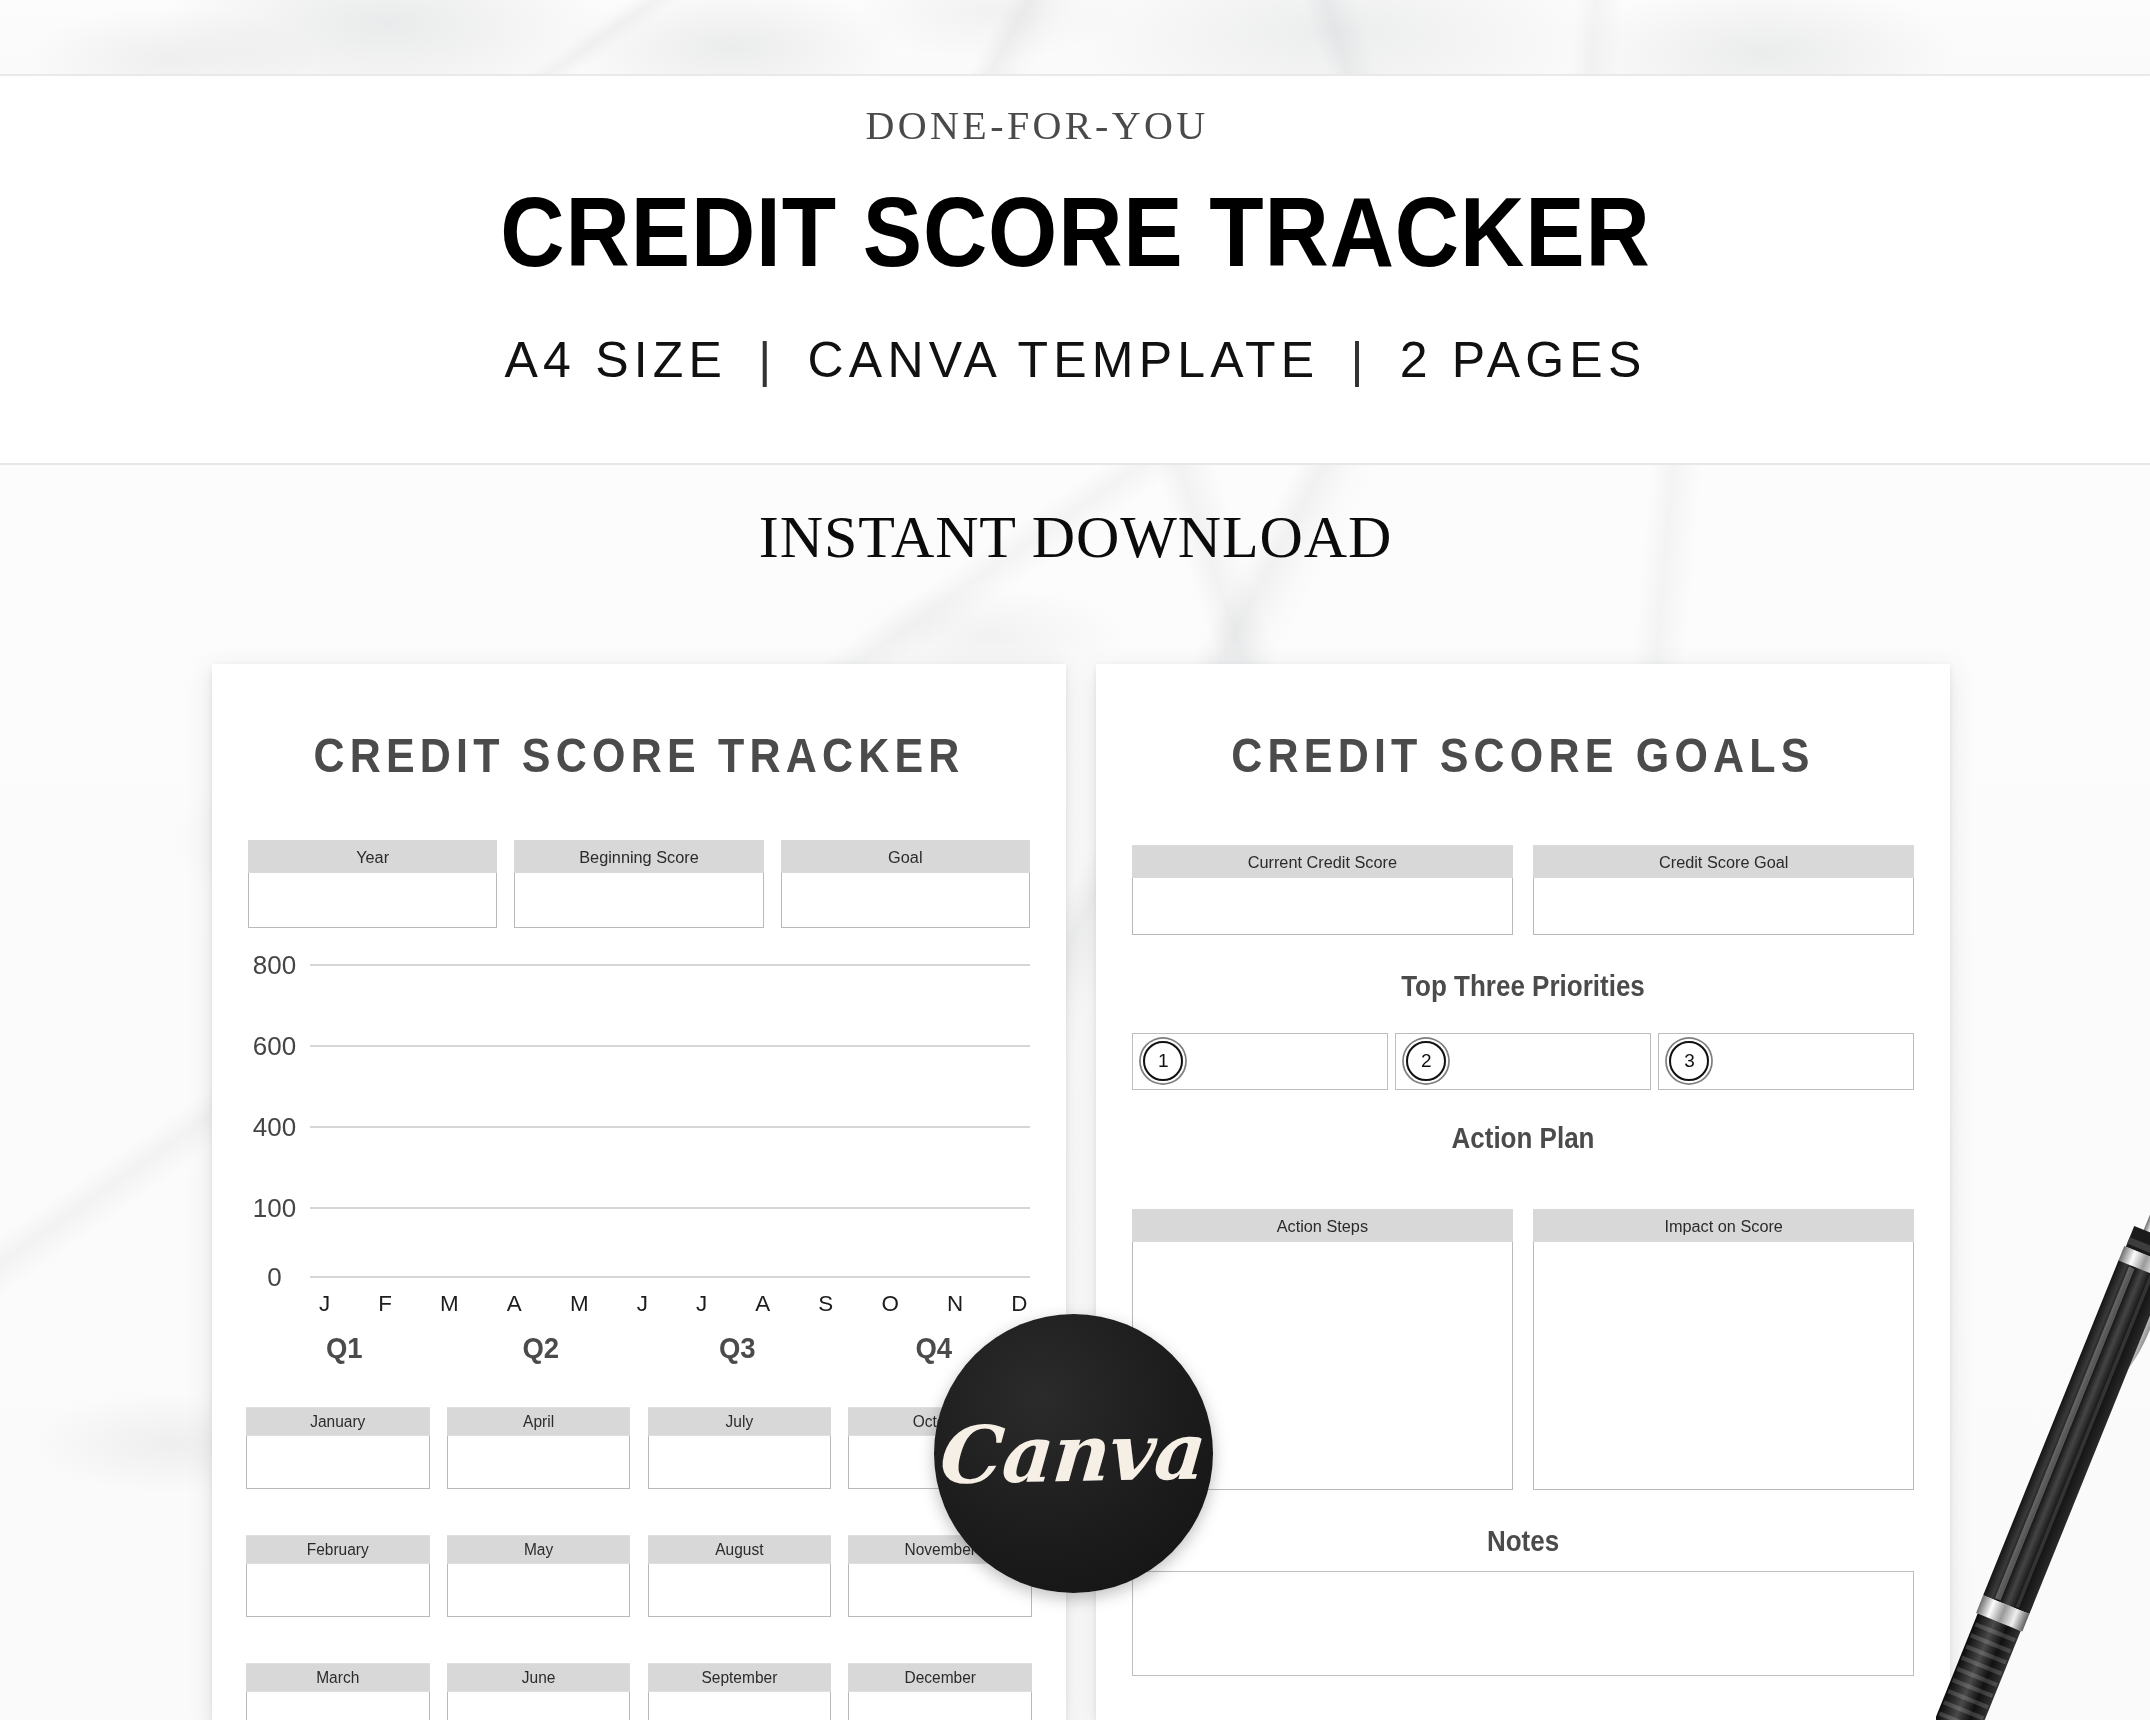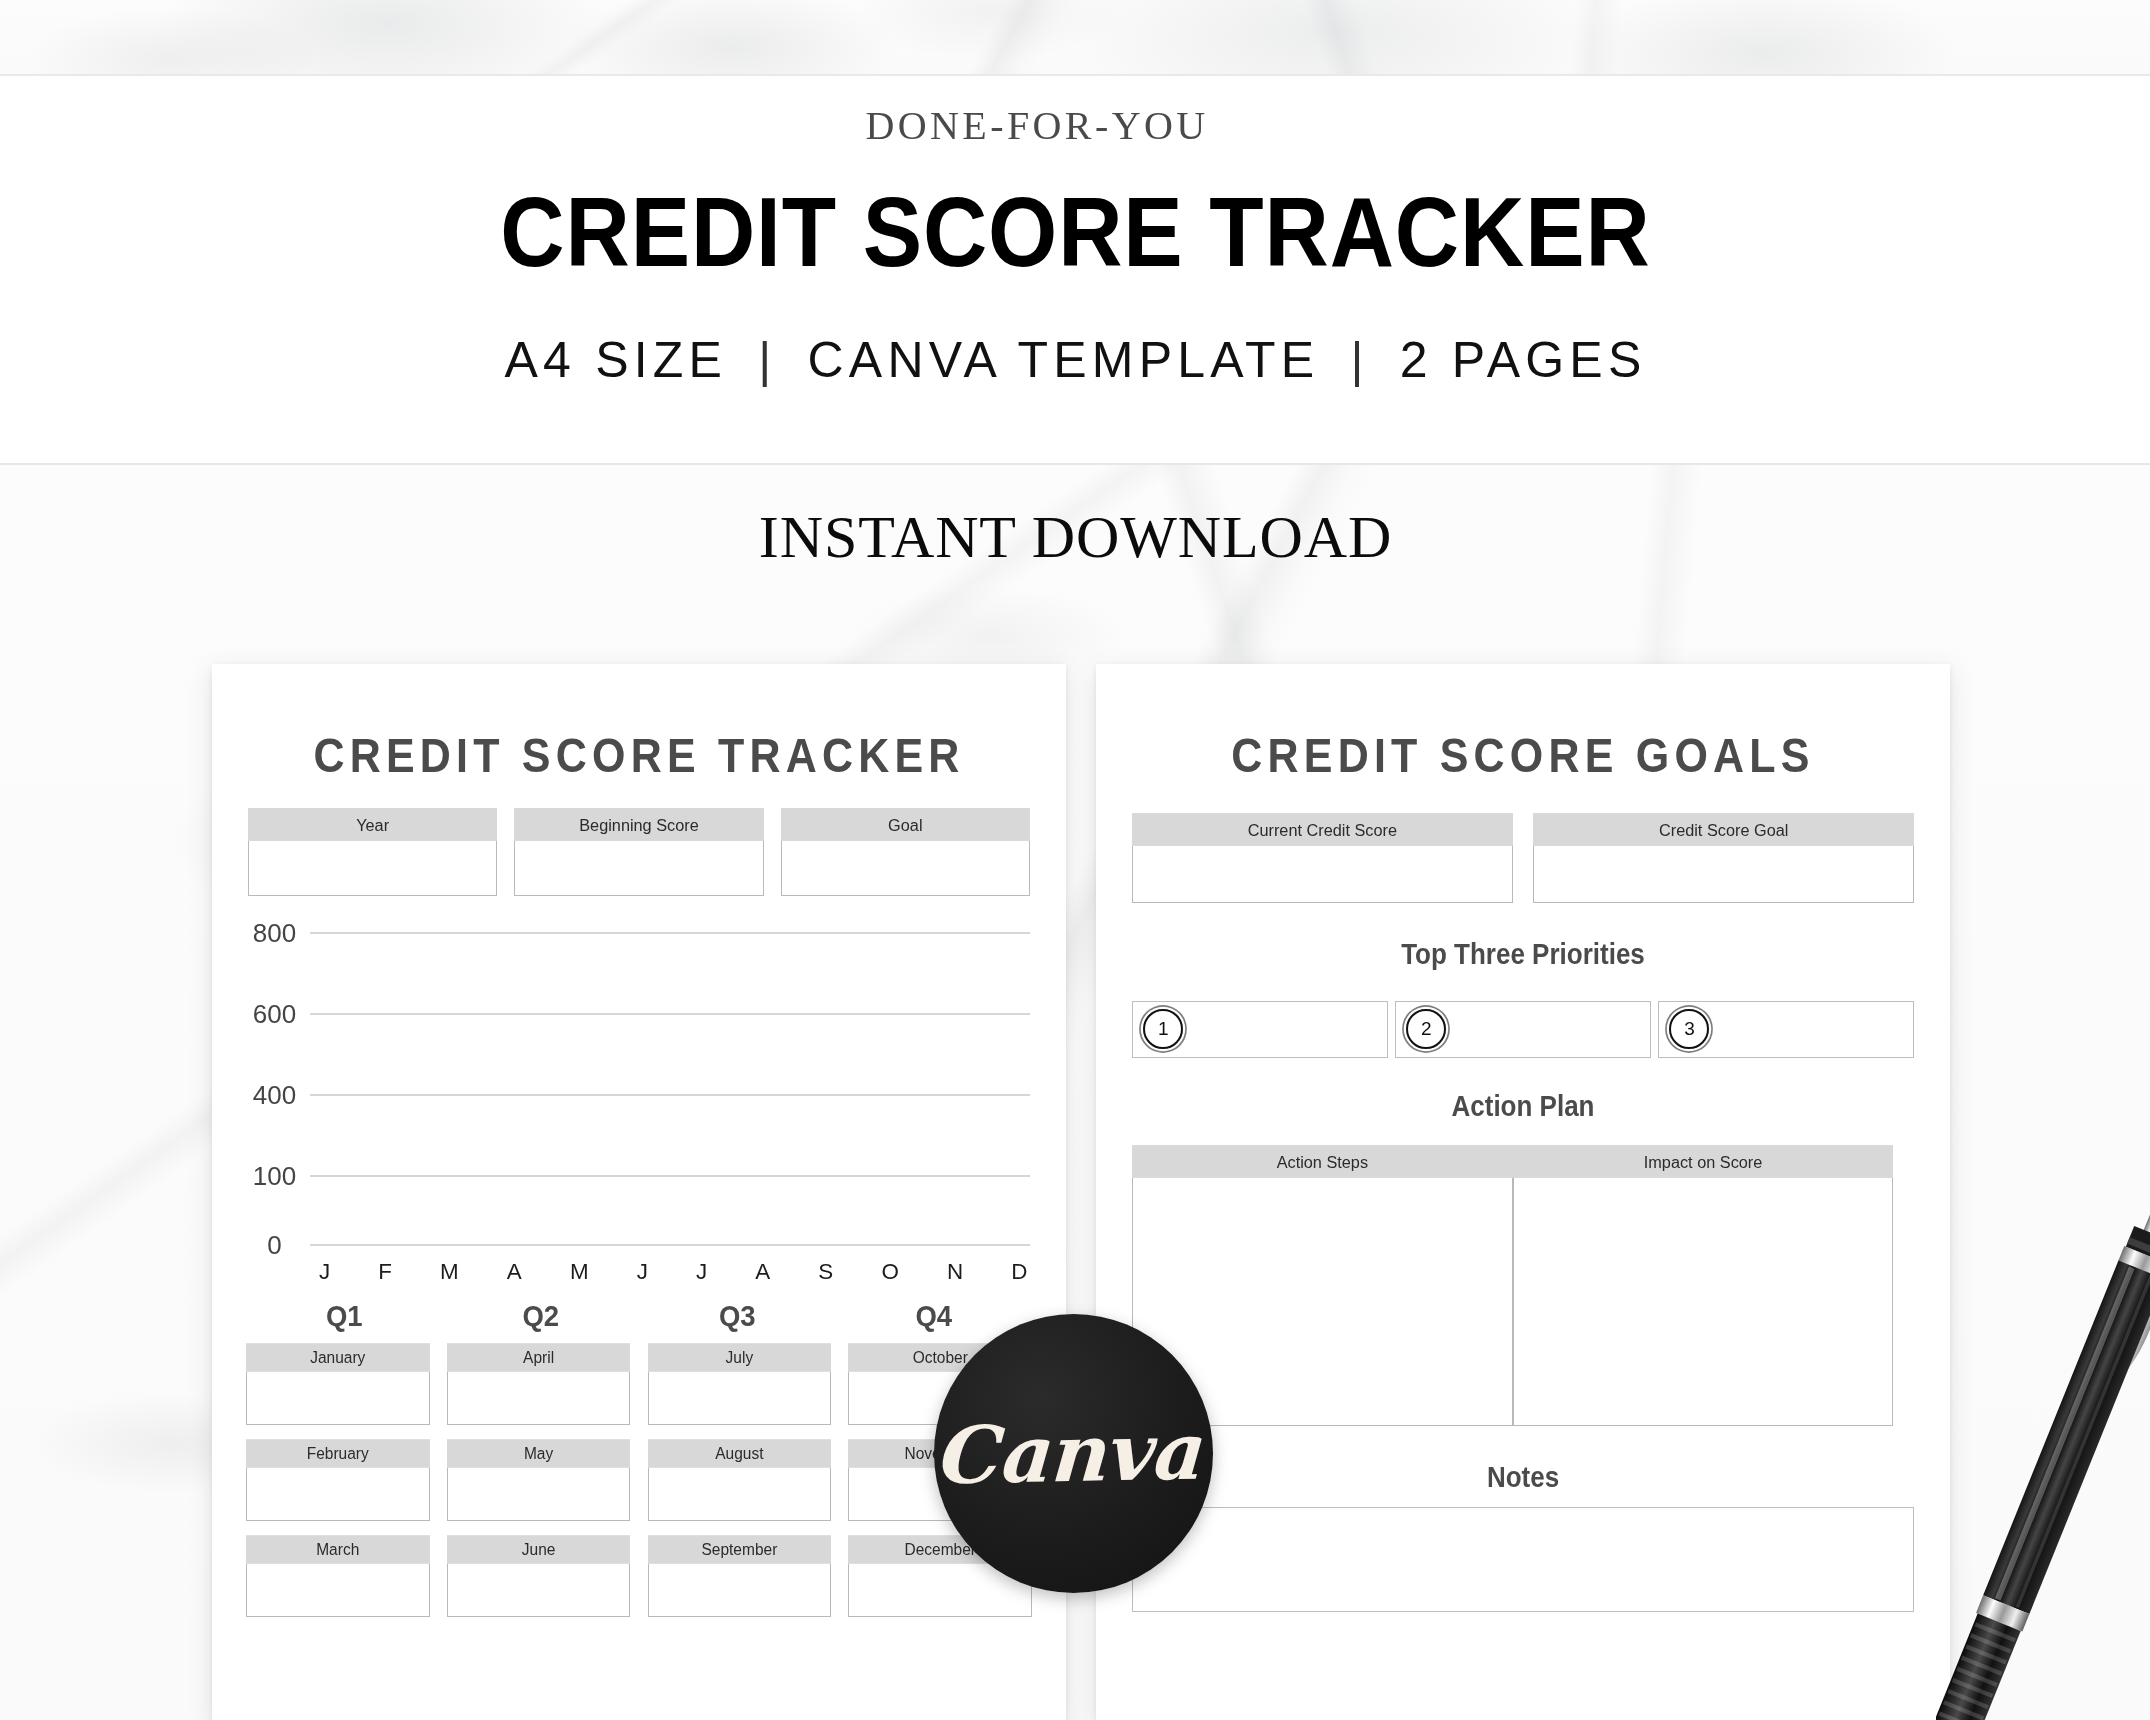--- a/index.html
+++ b/index.html
@@ -78,21 +78,21 @@
     text-align:center;
     font-family:"Liberation Sans", sans-serif;
     font-weight:bold;color:#4b4b4b;
     font-size:43px;letter-spacing:5.2px;
     transform:scaleY(1.12);
     margin-top:67px;
   }
 
   
   .fieldrow{display:flex;justify-content:space-between;}
-  .field{display:flex;flex-direction:column;}
+  .field{display:flex;flex-direction:column;margin-top:32px;}
   .fld-head{
     background:#d8d8d8;
     text-align:center;
     font-size:16.3px;color:#2b2b2b;
     padding:7.7px 0 6.9px 0;
     line-height:1;
     font-family:"Liberation Sans", sans-serif;
     transform:scaleY(1.06);
   }
   .fld-body{
@@ -150,21 +150,21 @@
     border:0.9px solid #bdbdbd;background:#fff;
     display:flex;align-items:center;
   }
   .pri-num{
     width:36px;height:36px;margin-left:10.3px;border-radius:50%;
     border:2.2px solid #111;display:flex;align-items:center;justify-content:center;
     font-size:19px;color:#111;font-family:"Liberation Sans", sans-serif;
     box-shadow:0 0 0 2.2px #fff, 0 0 0 3.9px rgba(20,20,20,.55);
   }
 
-  #actionplan{display:flex;margin:24px 36px 0 36px;}
+  #actionplan{display:flex;justify-content:space-between;margin:24px 36px 0 36px;}
   #actionplan .field{width:calc((100% - 20.6px)/2);}
   #actionplan .fld-body{height:248px;}
 
   #notes-wrap{margin:36px 36px 0 36px;}
   #notes-box{border:0.9px solid #bdbdbd;background:#fff;height:103px;margin-top:13.8px;}
 
   
   #canva-badge{
     position:absolute;left:934px;top:1314px;width:279px;height:279px;
     border-radius:50%;

